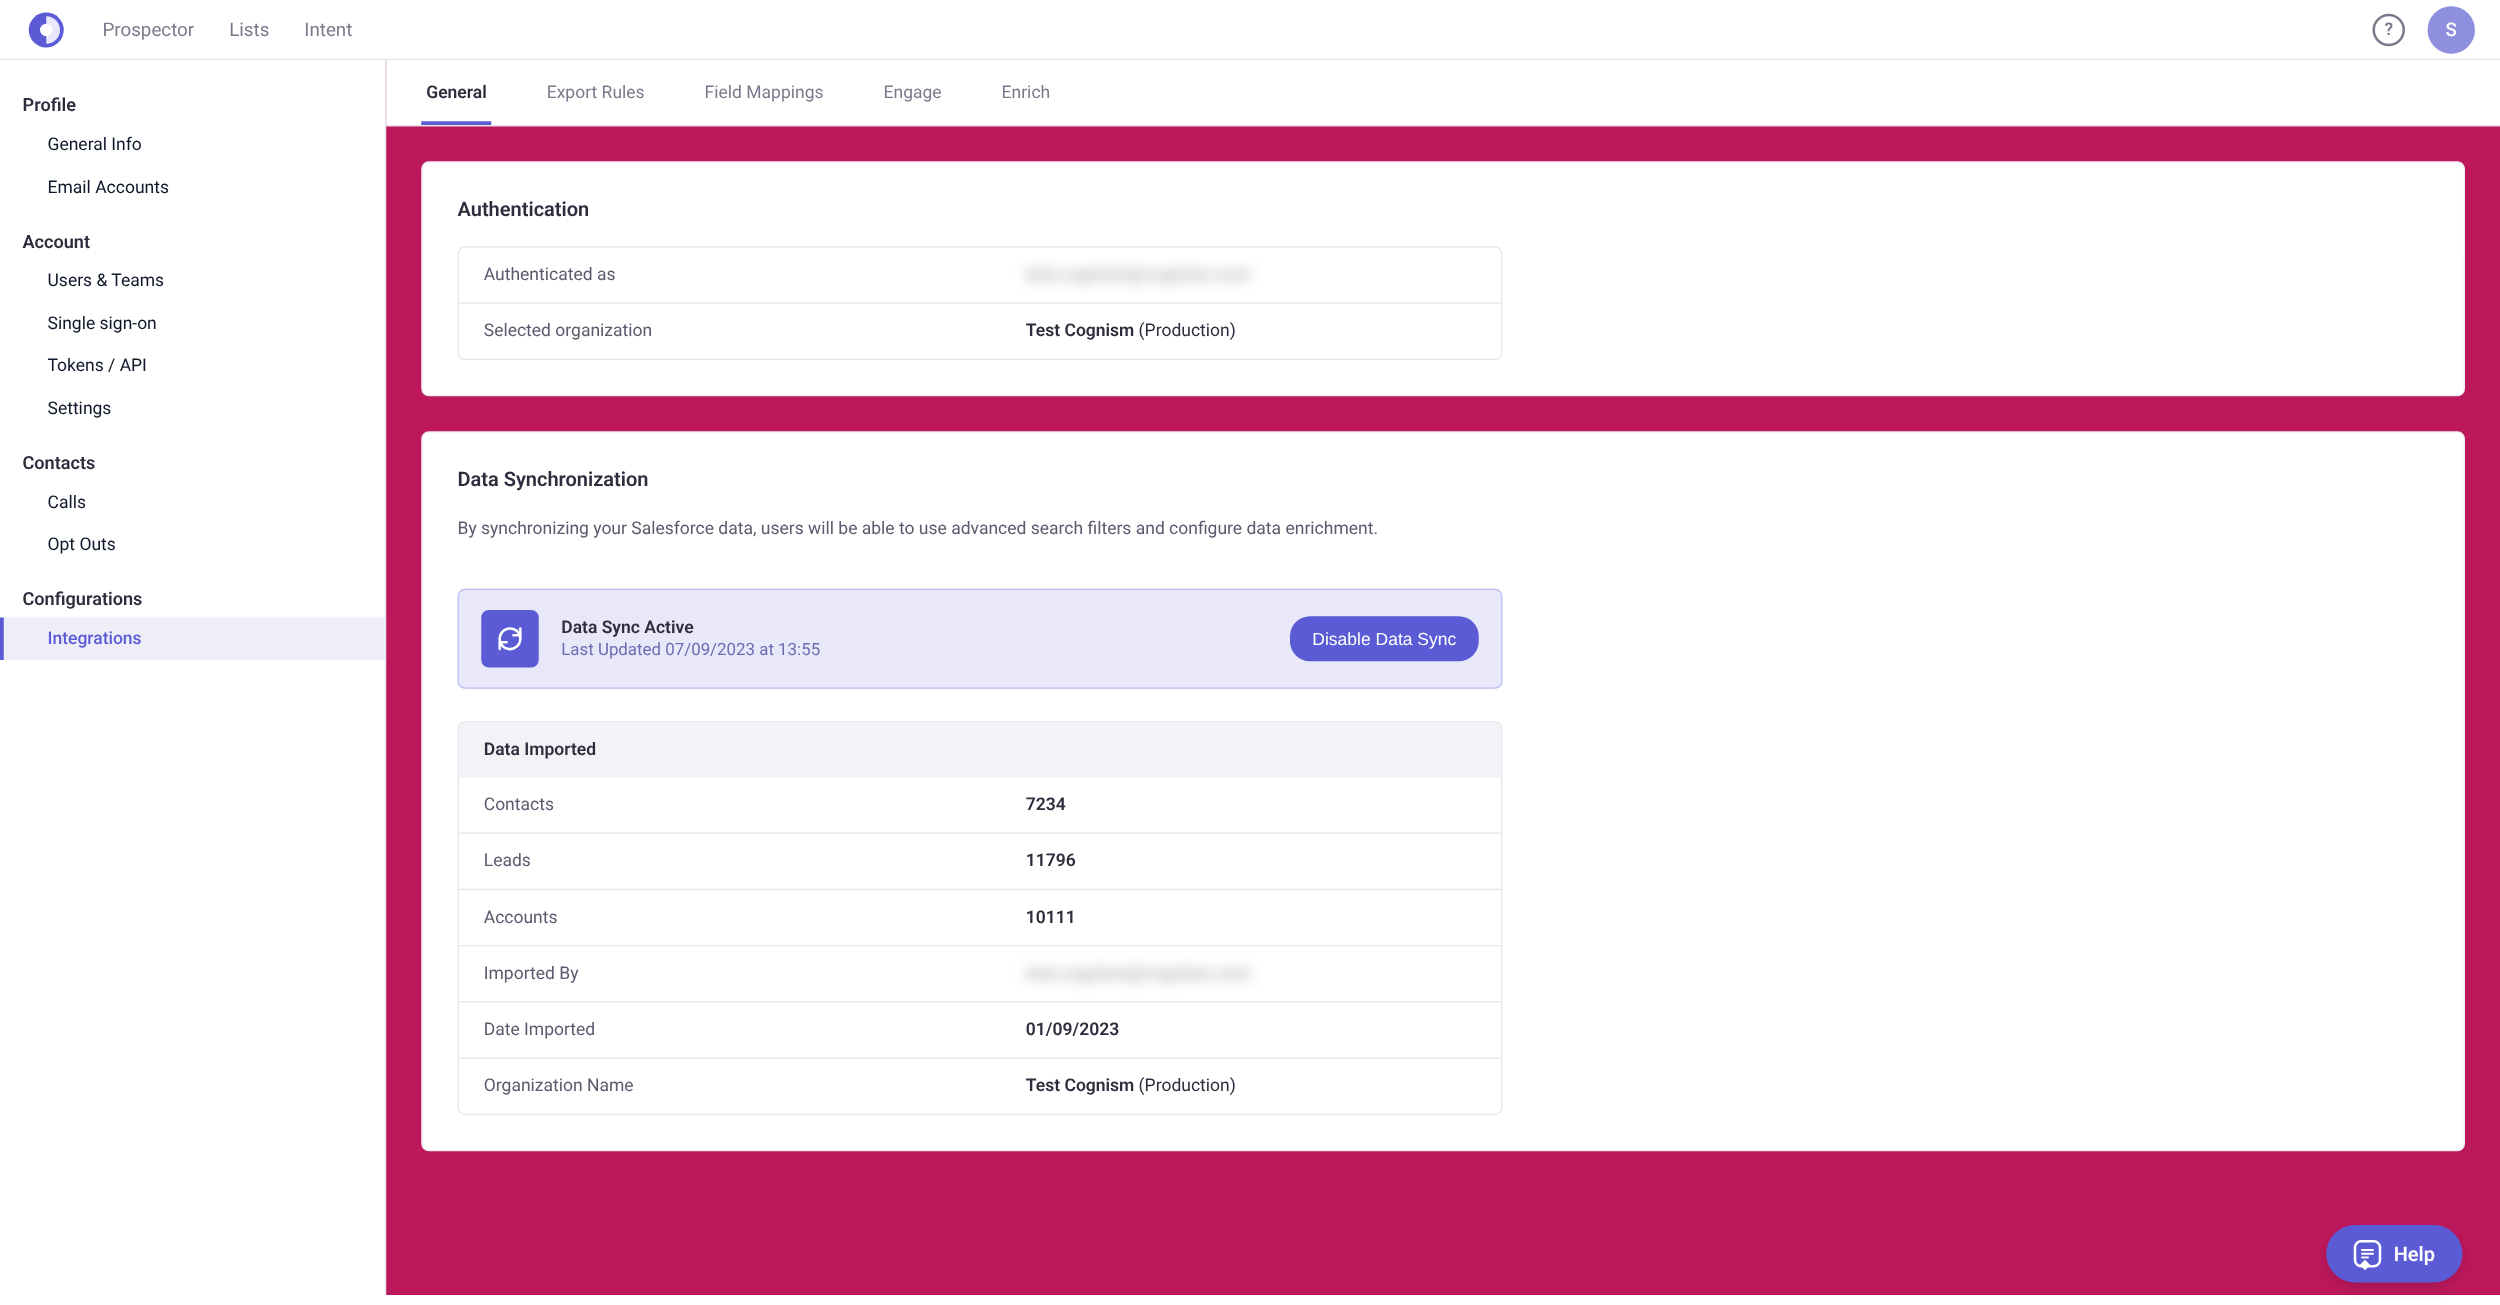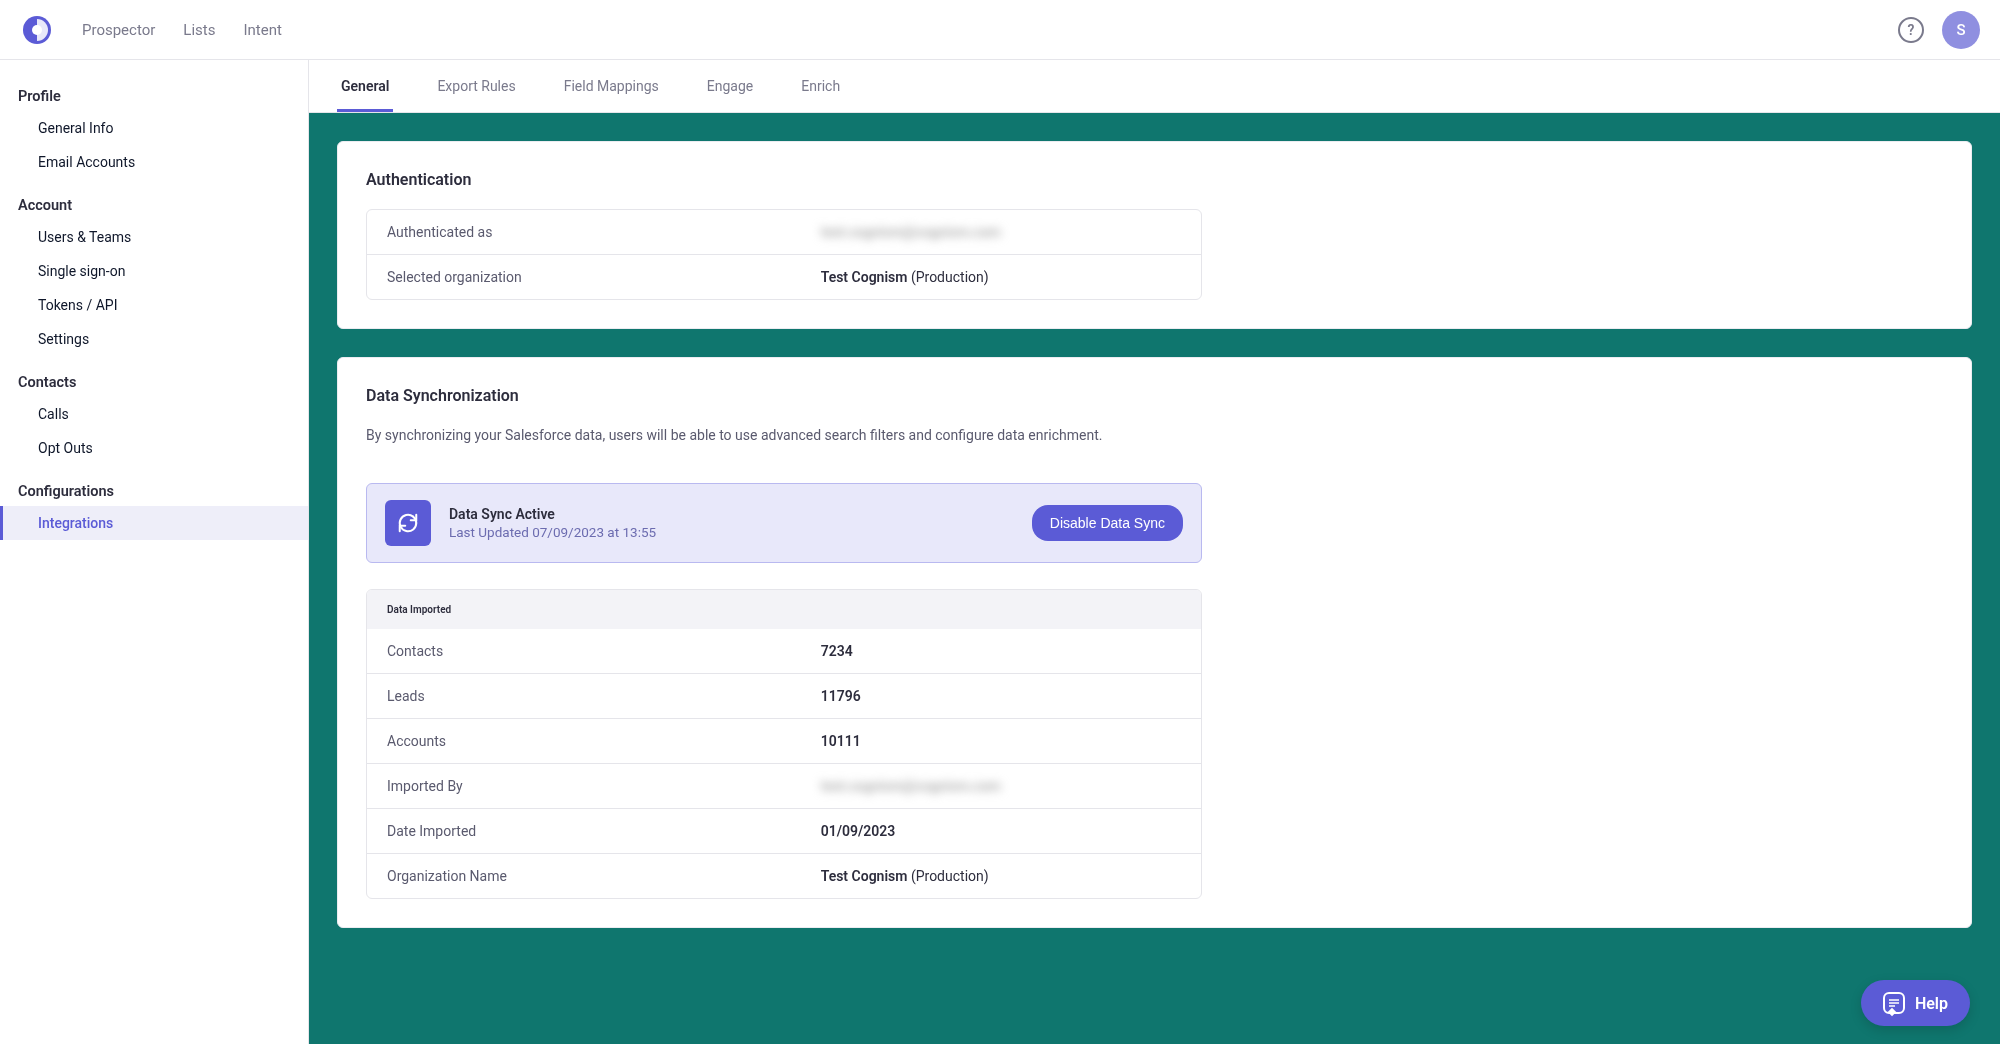--- a/index.html
+++ b/index.html
@@ -8,21 +8,21 @@
       background: #fff;
       color: #2d2d3d;
       font-size: 14px;
     }
     .top-nav {
       display: flex;
       align-items: center;
       justify-content: space-between;
       padding: 10px 20px;
       border-bottom: 1px solid #e5e5ea;
-      height: 60px;
+      height: 48px;
     }
     .top-nav-left { display: flex; align-items: center; gap: 28px; }
     .logo {
       width: 34px; height: 34px;
       border-radius: 50%;
       display:flex; align-items:center; justify-content:center;
     }
     .logo svg { width: 34px; height: 34px; }
     .top-nav-item { color: #7a7a8c; font-size: 15px; cursor: pointer; }
     .top-nav-right { display:flex; align-items:center; gap: 18px; }
@@ -47,21 +47,21 @@
     }
     .sidebar-heading:first-child{ margin-top:0; }
     .sidebar-item {
       padding: 9px 18px 9px 38px; color:#0f172a; font-size:14px; cursor:pointer;
     }
     .sidebar-item.active {
       background:#eeeef9; color:#5b5bd6; font-weight:500; border-left:3px solid #5b5bd6;
       padding-left:35px;
     }
     .content {
-      flex:1; background:#0f766e; display:flex; flex-direction:column;
+      flex:1; background:#be185d; display:flex; flex-direction:column;
     }
     .tabs {
       display:flex; gap: 40px; padding: 0 28px; background:#fff; border-bottom:1px solid #e5e5ea;
     }
     .tab {
       padding: 18px 4px; color:#7a7a8c; font-size:14px; cursor:pointer;
     }
     .tab.active {
       color:#2d2d3d; font-weight:600; border-bottom:3px solid #5b5bd6; padding-bottom:15px;
     }
@@ -80,21 +80,21 @@
     .info-row:last-child { border-bottom:none; }
     .info-row .label {
       width: 52%; padding:14px 20px; color:#5a5a6e; font-size:14px;
     }
     .info-row .value {
       flex:1; padding:14px 20px; color:#2d2d3d; font-weight:600; font-size:14px;
     }
     .info-row .value .light { font-weight:400; }
     .blurred { filter: blur(5px); color:#aaa; user-select:none; }
     .table-head {
-      background:#f3f3f7; padding:14px 20px; font-weight:600; font-size:10px;
+      background:#f3f3f7; padding:14px 20px; font-weight:600; font-size:14px;
     }
     .sync-banner {
       border:1px solid #b9b9f0; background:#e8e8fa; border-radius:6px;
       padding:16px 18px; display:flex; align-items:center; justify-content:space-between;
       max-width:836px; margin-bottom:26px;
     }
     .sync-left { display:flex; align-items:center; gap:18px; }
     .sync-icon {
       width:46px;height:46px;background:#5b5bd6;border-radius:6px;
       display:flex;align-items:center;justify-content:center;color:#fff;

